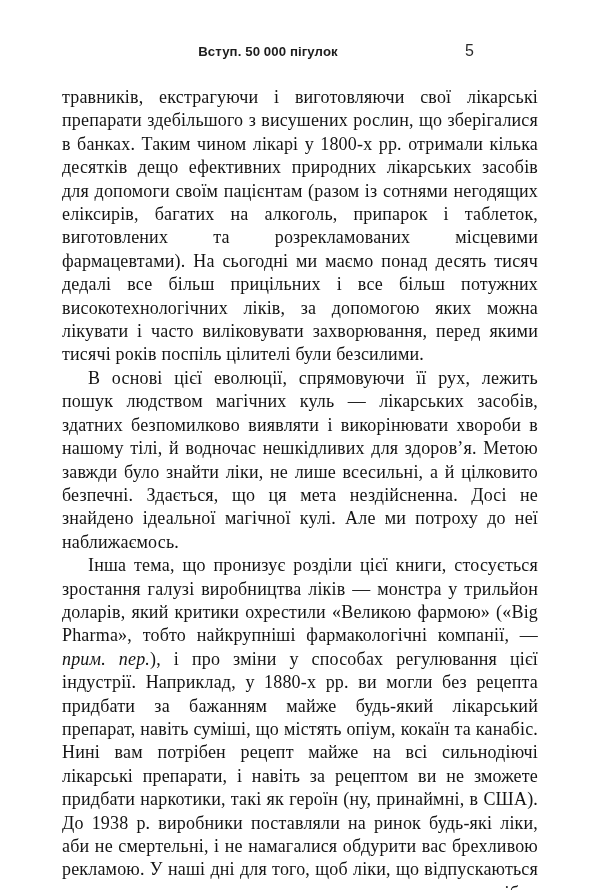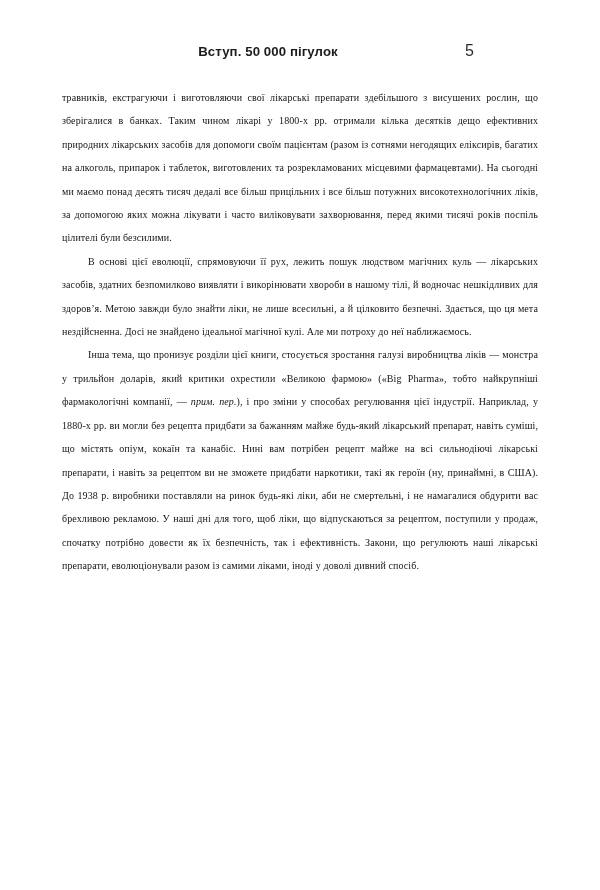--- a/index.html
+++ b/index.html
@@ -56,21 +56,21 @@
   
   .textblock {
     position: absolute;
     left: 62px;
     top: 86px;
     width: 476px;
   }
 
   .para {
     margin: 0;
-    font-size: 10px;
+    font-size: 18px;
     line-height: 23.4px;
     text-align: justify;
     text-justify: inter-word;
     hyphens: manual;
     -webkit-hyphens: manual;
     word-spacing: 0px;
     color: #141414;
   }
   .para + .para {
     margin-top: 0;

